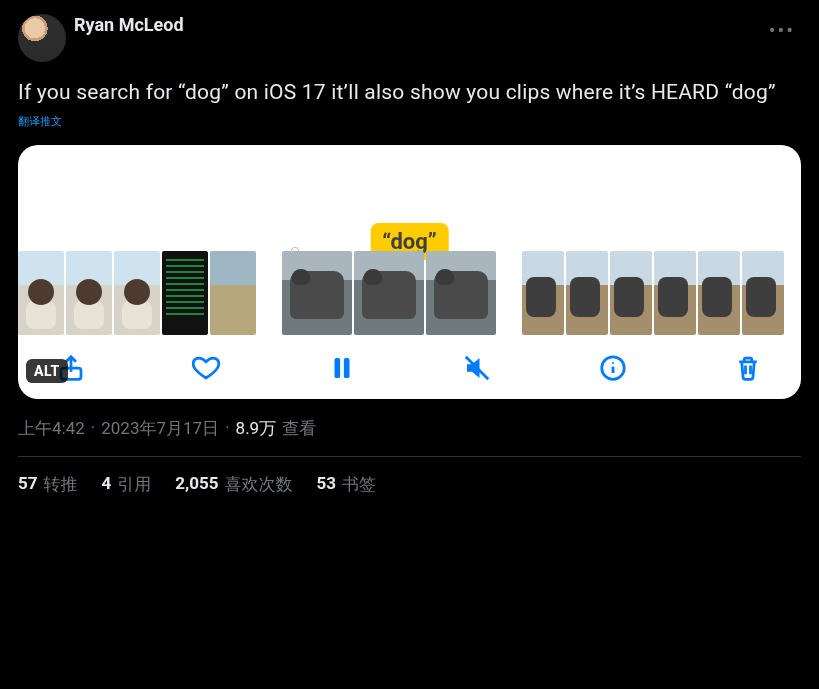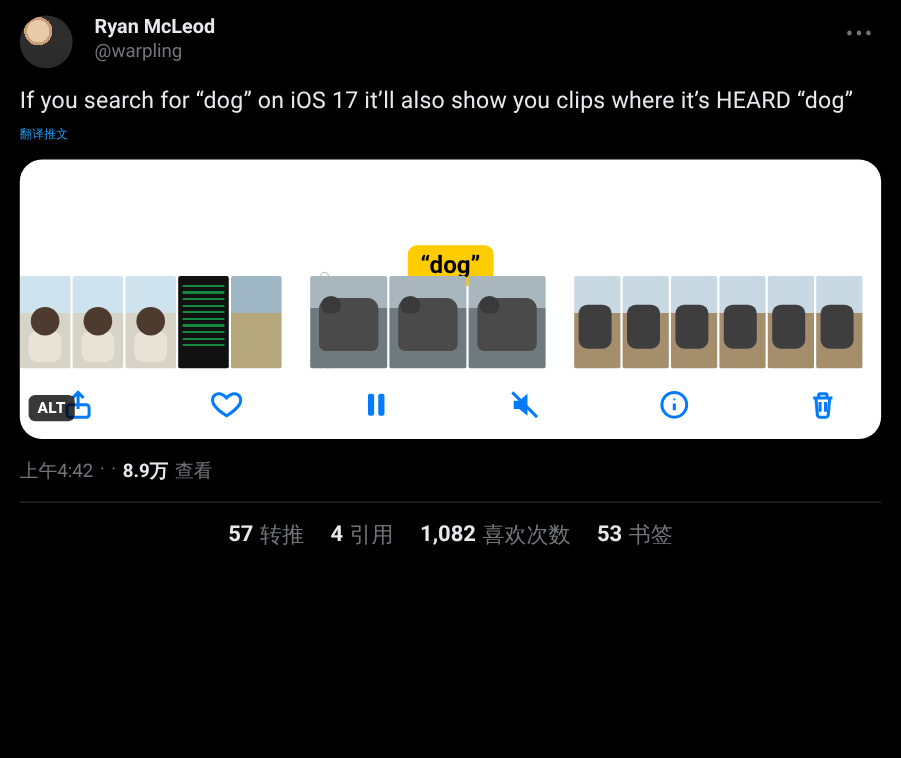--- a/index.html
+++ b/index.html
@@ -10,21 +10,21 @@
     height: 689px;
     overflow: hidden;
     color: #e7e9ea;
   }
   .tweet {
     padding: 14px 18px 0 18px;
   }
   .header {
     display: flex;
     align-items: flex-start;
-    gap: 20px;
+    gap: 8px;
   }
   .avatar {
     width: 48px;
     height: 48px;
     border-radius: 50%;
     flex: 0 0 48px;
     background: radial-gradient(circle at 35% 30%, #e8c9a8 0 22%, #c99e78 22% 28%, #2d2d2d 28% 100%);
     overflow: hidden;
     position: relative;
   }
@@ -67,21 +67,21 @@
     position: relative;
     padding: 8px 0 14px 0;
   }
   .white-top { height: 88px; }
   .dog-tag {
     position: absolute;
     left: 50%;
     top: 78px;
     transform: translateX(-50%);
     background: #ffcc00;
-    color: #000000;
+    color: #404040;
     font-weight: 700;
     font-size: 22px;
     padding: 6px 12px;
     border-radius: 8px;
   }
   .play-marker {
     position: absolute;
     left: 58%;
     top: 114px;
     width: 20px;
@@ -154,47 +154,45 @@
     border-radius: 6px;
     letter-spacing: 0.5px;
   }
   .meta {
     margin-top: 18px;
     font-size: 17px;
     color: #71767b;
     display: flex;
     gap: 6px;
   }
-  .meta .views-num { color:#e7e9ea; font-weight:700;}
+  .meta .views-num { color:#e7e9ea; font-weight:400;}
   .divider {
     margin-top: 16px;
     height: 1px;
     background: #2f3336;
   }
   .stats {
     display: flex;
     gap: 24px;
     padding: 16px 0 0 0;
-    font-size: 20px;
+    font-size: 17px;
     color: #71767b;
-    justify-content: center;
   }
   .stats .stat { display:flex; gap:6px; cursor:pointer;}
   .stats .num { color:#e7e9ea; font-weight:700;}
 </style>
 </head>
 <body>
 
 <div class="tweet">
 
   <div class="header">
     <div class="avatar"></div>
     <div class="names">
       <span class="display-name">Ryan McLeod</span>
-      <span class="handle">@warpling</span>
     </div>
     <div class="more">•••</div>
   </div>
 
   <div class="tweet-text">If you search for “dog” on iOS 17 it’ll also show you clips where it’s HEARD “dog”</div>
 
   <div class="translate">翻译推文</div>
 
   <div class="media-card">
     <div class="white-top"></div>
@@ -264,38 +262,39 @@
           </svg>
       </div>
     </div>
 
     <div class="alt-badge">ALT</div>
   </div>
 
   <div class="meta">
     <span>上午4:42</span>
     <span> · </span>
+    <span>2023年7月17日</span>
     <span> · </span>
     <span class="views-num">8.9万</span>
     <span> 查看</span>
   </div>
 
   <div class="divider"></div>
 
   <div class="stats">
     <div class="stat">
       <span class="num">57</span>
       <span>转推</span>
     </div>
     <div class="stat">
       <span class="num">4</span>
       <span>引用</span>
     </div>
     <div class="stat">
-      <span class="num">1,082</span>
+      <span class="num">2,055</span>
       <span>喜欢次数</span>
     </div>
     <div class="stat">
       <span class="num">53</span>
       <span>书签</span>
     </div>
   </div>
 
 </div>
 

